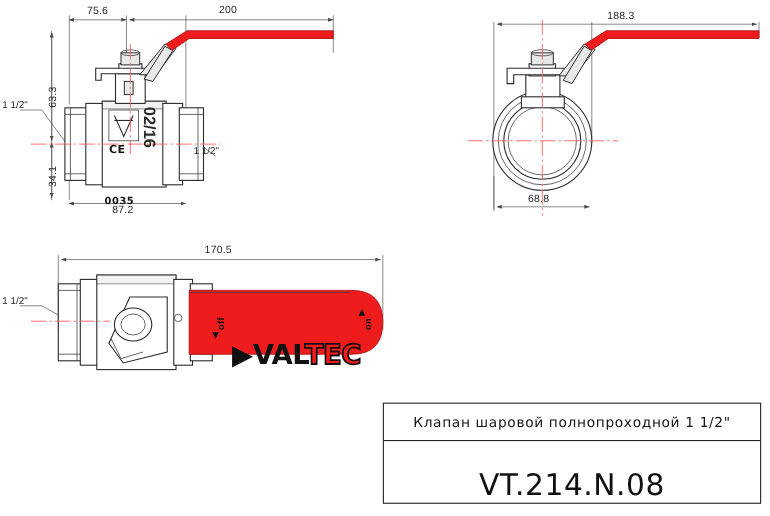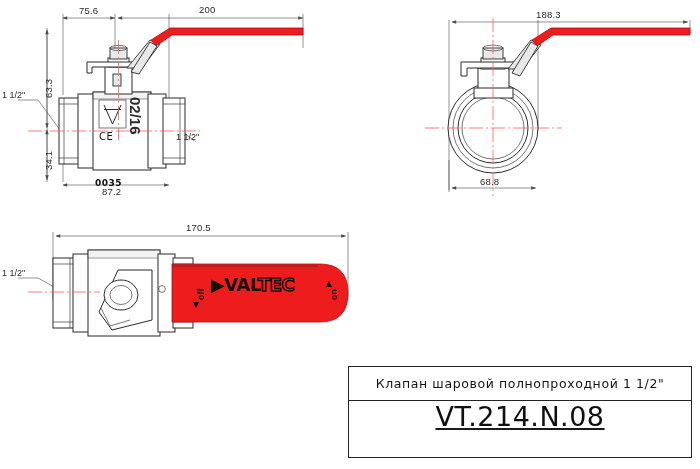--- a/index.html
+++ b/index.html
@@ -15,21 +15,21 @@
   .titleblock{
     position:absolute;left:348px;top:366px;width:344px;height:92px;
     border:1.6px solid #222;background:#fff;box-sizing:border-box;
     display:flex;flex-direction:column;
   }
   .tb-row1{
     height:34px;border-bottom:1.6px solid #222;box-sizing:border-box;
     display:flex;align-items:center;justify-content:center;
   }
   .tb-row2{
-    flex:1;display:flex;align-items:flex-start;justify-content:center;text-decoration:underline;
+    flex:1;display:flex;align-items:flex-end;justify-content:center;
   }
   .tb-desc{
     font-size:12.5px;letter-spacing:.6px;white-space:nowrap;
     font-family:"DejaVu Sans",sans-serif;color:#141414;
   }
   .tb-code{
     font-size:27px;letter-spacing:.5px;white-space:nowrap;
     font-family:"DejaVu Sans",sans-serif;color:#101010;
   }
 
@@ -39,39 +39,39 @@
     font-family:"Liberation Sans",sans-serif;letter-spacing:.2px;
   }
   .dim.rot{transform:rotate(-90deg);transform-origin:left top;}
   .leader{
     position:absolute;font-size:9px;color:#2a2a2a;white-space:nowrap;
     font-family:"Liberation Sans",sans-serif;
   }
 
   
   .mark{position:absolute;white-space:nowrap;color:#111;}
-  .mark-ce{font-size:10px;font-weight:normal;letter-spacing:.5px;font-family:"DejaVu Sans",sans-serif;}
+  .mark-ce{font-size:10px;font-weight:bold;letter-spacing:.5px;font-family:"DejaVu Sans",sans-serif;}
   .mark-num{font-size:9px;font-weight:bold;letter-spacing:.5px;font-family:"DejaVu Sans",sans-serif;margin-top:36px;}
   .mark-date{
     font-size:15px;font-weight:bold;letter-spacing:0px;
     font-family:"Liberation Sans",sans-serif;color:#2b2b2b;
     transform:rotate(90deg);transform-origin:left top;
   }
 
   
   .hl{position:absolute;white-space:nowrap;}
   .hl-off,.hl-on{
     font-size:8.5px;font-weight:bold;color:#111;
     font-family:"Liberation Sans",sans-serif;letter-spacing:.3px;
   }
   .hl-off{transform:rotate(-90deg);transform-origin:left top;}
   .hl-on{transform:rotate(-90deg);transform-origin:left top;}
   .valtec{
-    position:absolute;font-size:18px;font-weight:bold;letter-spacing:-0.5px;
-    font-family:"DejaVu Sans",sans-serif;line-height:1;
+    position:absolute;font-size:25px;font-weight:bold;letter-spacing:-0.5px;
+    font-family:"DejaVu Sans",sans-serif;line-height:1;margin-top:34px;
   }
   .valtec .dark{color:#111;}
   .valtec .out{color:#ff1a1a;-webkit-text-stroke:1.6px #111;}
 </style>
 </head>
 <body>
 
 <div class="stage">
 
   <svg class="draw" viewBox="0 0 700 469">
@@ -251,21 +251,21 @@
       <line class="cl" x1="28" y1="292" x2="100" y2="292"></line>
     </g>
   </svg>
 
   <div class="dim" style="left:79px;top:5px;">75.6</div>
   <div class="dim" style="left:199px;top:4px;">200</div>
   <div class="dim rot" style="left:43px;top:98px;">63.3</div>
   <div class="dim rot" style="left:43px;top:170px;">34.1</div>
   <div class="dim" style="left:102px;top:186px;">87.2</div>
 
-  <div class="dim" style="left:536px;top:9px;">188.3</div>
+  <div class="dim" style="left:552px;top:9px;">188.3</div>
   <div class="dim" style="left:480px;top:176px;">68.8</div>
 
   <div class="dim" style="left:186px;top:222px;">170.5</div>
 
   <div class="leader" style="left:2px;top:90px;">1 1/2"</div>
   <div class="leader" style="left:176px;top:132px;">1 1/2"</div>
   <div class="leader" style="left:2px;top:268px;">1 1/2"</div>
 
   <div class="mark mark-ce" style="left:99px;top:131px;">CE</div>
   <div class="mark mark-num" style="left:95px;top:142px;">0035</div>

